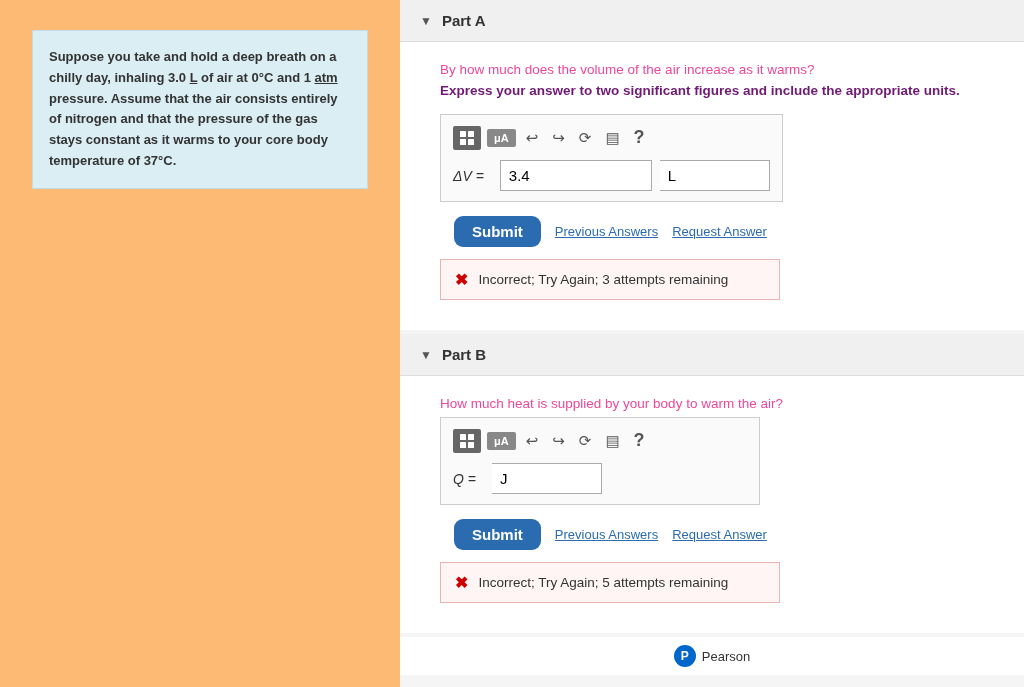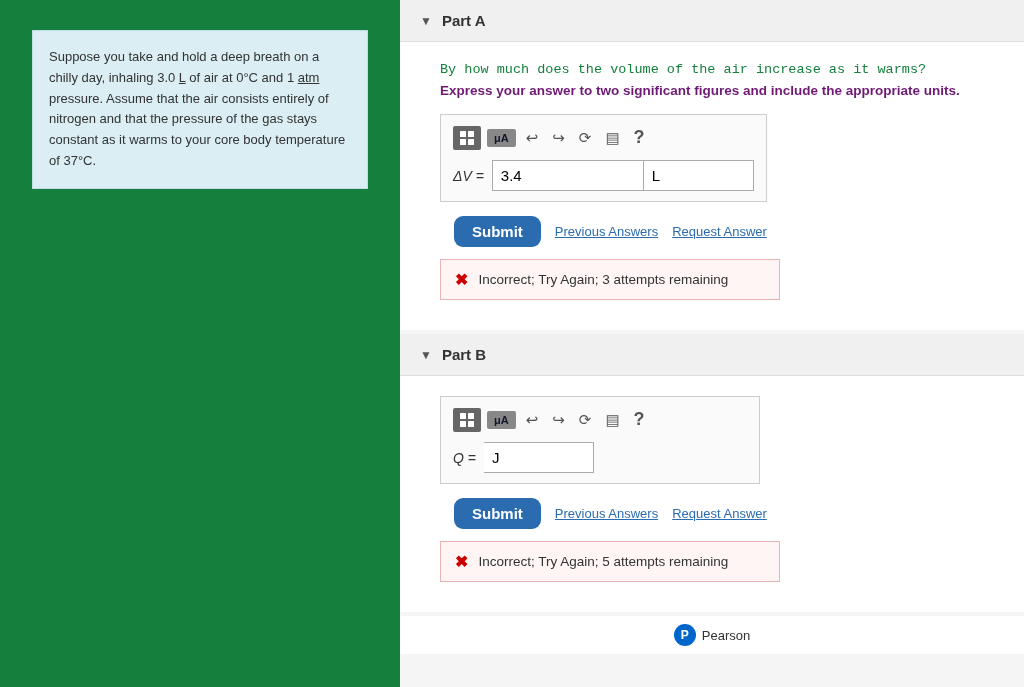--- a/index.html
+++ b/index.html
@@ -11,25 +11,26 @@
       height: 687px;
       width: 1024px;
       overflow: hidden;
       display: flex;
     }
 
     
     .sidebar {
       width: 400px;
       min-width: 400px;
-      background: #15803d;
+      background: #fdba74;
       padding: 30px 32px;
       display: flex;
       align-items: flex-start;
       justify-content: center;
+      font-weight: bold;
     }
     .problem-text {
       background: #daeef3;
       border: 1px solid #c0dde5;
       padding: 16px;
       font-size: 13px;
       line-height: 1.6;
       color: #333;
       max-width: 360px;
     }
@@ -63,22 +64,21 @@
       font-size: 12px;
       color: #555;
     }
     .part-body {
       padding: 20px 40px 30px 40px;
     }
 
     .question-text {
       font-size: 13.5px;
       margin-bottom: 6px;
-      color: #15803d;
-      font-family: Liberation Mono, monospace;
+      color: #ec4899;
     }
     .instruction-text {
       font-size: 13.5px;
       font-weight: bold;
       margin-bottom: 16px;
       color: #701a75;
     }
 
     
     .answer-box {
@@ -92,21 +92,21 @@
 
     .toolbar {
       display: flex;
       align-items: center;
       gap: 6px;
       margin-bottom: 10px;
     }
     .toolbar-btn {
       background: #888;
       border: none;
-      color: #0f172a;
+      color: #ffffff;
       padding: 3px 7px;
       font-size: 12px;
       cursor: pointer;
       border-radius: 2px;
       display: flex;
       align-items: center;
       justify-content: center;
       gap: 2px;
     }
     .toolbar-btn.grid-btn {
@@ -127,21 +127,21 @@
       cursor: pointer;
       font-size: 18px;
       font-weight: bold;
       color: #555;
       padding: 2px 4px;
     }
 
     .input-row {
       display: flex;
       align-items: center;
-      gap: 0;
+      gap: 8px;
     }
     .input-label {
       font-size: 14px;
       margin-right: 8px;
       font-style: italic;
       white-space: nowrap;
     }
     .answer-input {
       border: 1px solid #aaa;
       padding: 6px 8px;
@@ -305,20 +305,21 @@
       </div>
     </div>
   </div>
 
   <div class="part-section">
     <div class="part-header">
       <span class="part-arrow">▼</span>
       <span>Part B</span>
     </div>
     <div class="part-body">
+      <p class="question-text">How much heat is supplied by your body to warm the air?</p>
 
       <div class="answer-box">
         
         <div class="toolbar">
           <button class="toolbar-btn grid-btn">
             <svg class="grid-icon" viewBox="0 0 16 16" fill="white">
               <rect x="1" y="1" width="6" height="6" rx="0.5"></rect>
               <rect x="9" y="1" width="6" height="6" rx="0.5"></rect>
               <rect x="1" y="9" width="6" height="6" rx="0.5"></rect>
               <rect x="9" y="9" width="6" height="6" rx="0.5"></rect>

